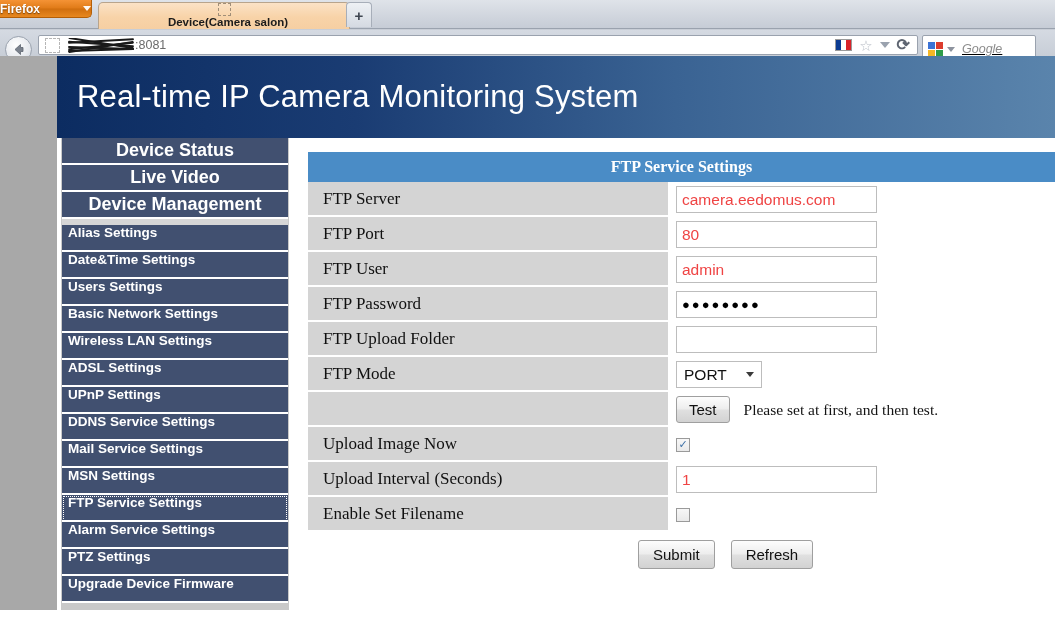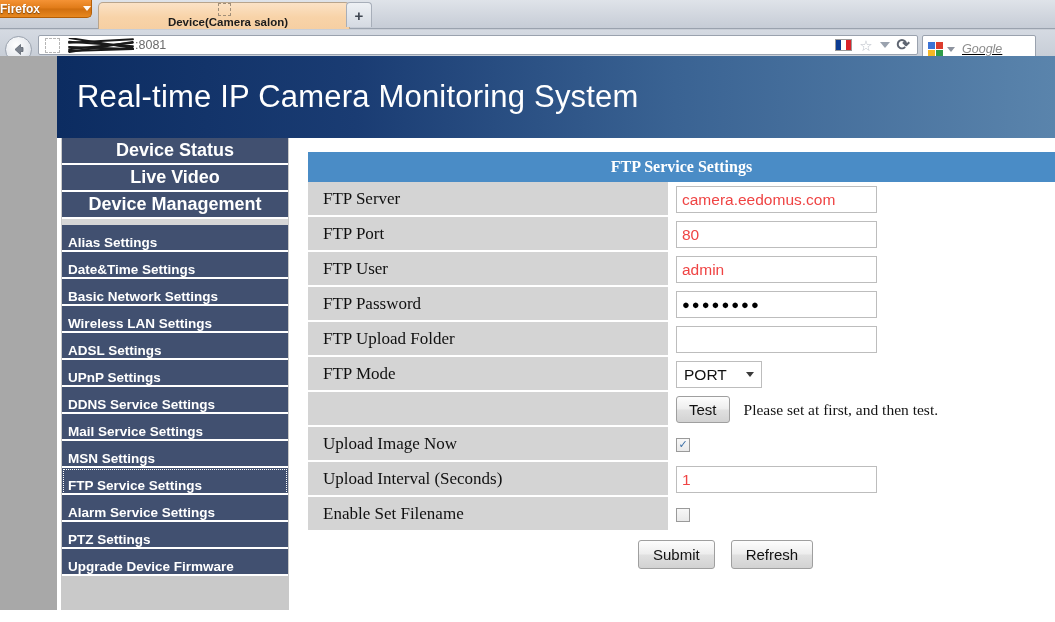--- a/index.html
+++ b/index.html
@@ -170,21 +170,21 @@
     display: flex; align-items: center; justify-content: center;
     border-bottom: 2px solid #ffffff;
     white-space: nowrap;
   }
   #nav-sep {
     height: 6px; background: #d6d6d6;
   }
   .nav-item {
     height: 27px; background: #415070;
     color: #ffffff; font-weight: bold; font-size: 13.5px;
-    display: flex; align-items: flex-end;
+    display: flex; align-items: flex-start;
     padding-left: 6px;
     border-bottom: 2px solid #ffffff;
     white-space: nowrap;
   }
   .nav-item.selected {
     outline: 1px dotted #ffffff;
     outline-offset: -2px;
   }
 
   
@@ -359,20 +359,23 @@
 
       <div id="nav-sep"></div>
 
       <div class="nav-item">
         <span>Alias Settings</span>
         </div>
       <div class="nav-item">
         <span>Date&amp;Time Settings</span>
         </div>
       <div class="nav-item">
+        <span>Users Settings</span>
+        </div>
+      <div class="nav-item">
         <span>Basic Network Settings</span>
         </div>
       <div class="nav-item">
         <span>Wireless LAN Settings</span>
         </div>
       <div class="nav-item">
         <span>ADSL Settings</span>
         </div>
       <div class="nav-item">
         <span>UPnP Settings</span>

